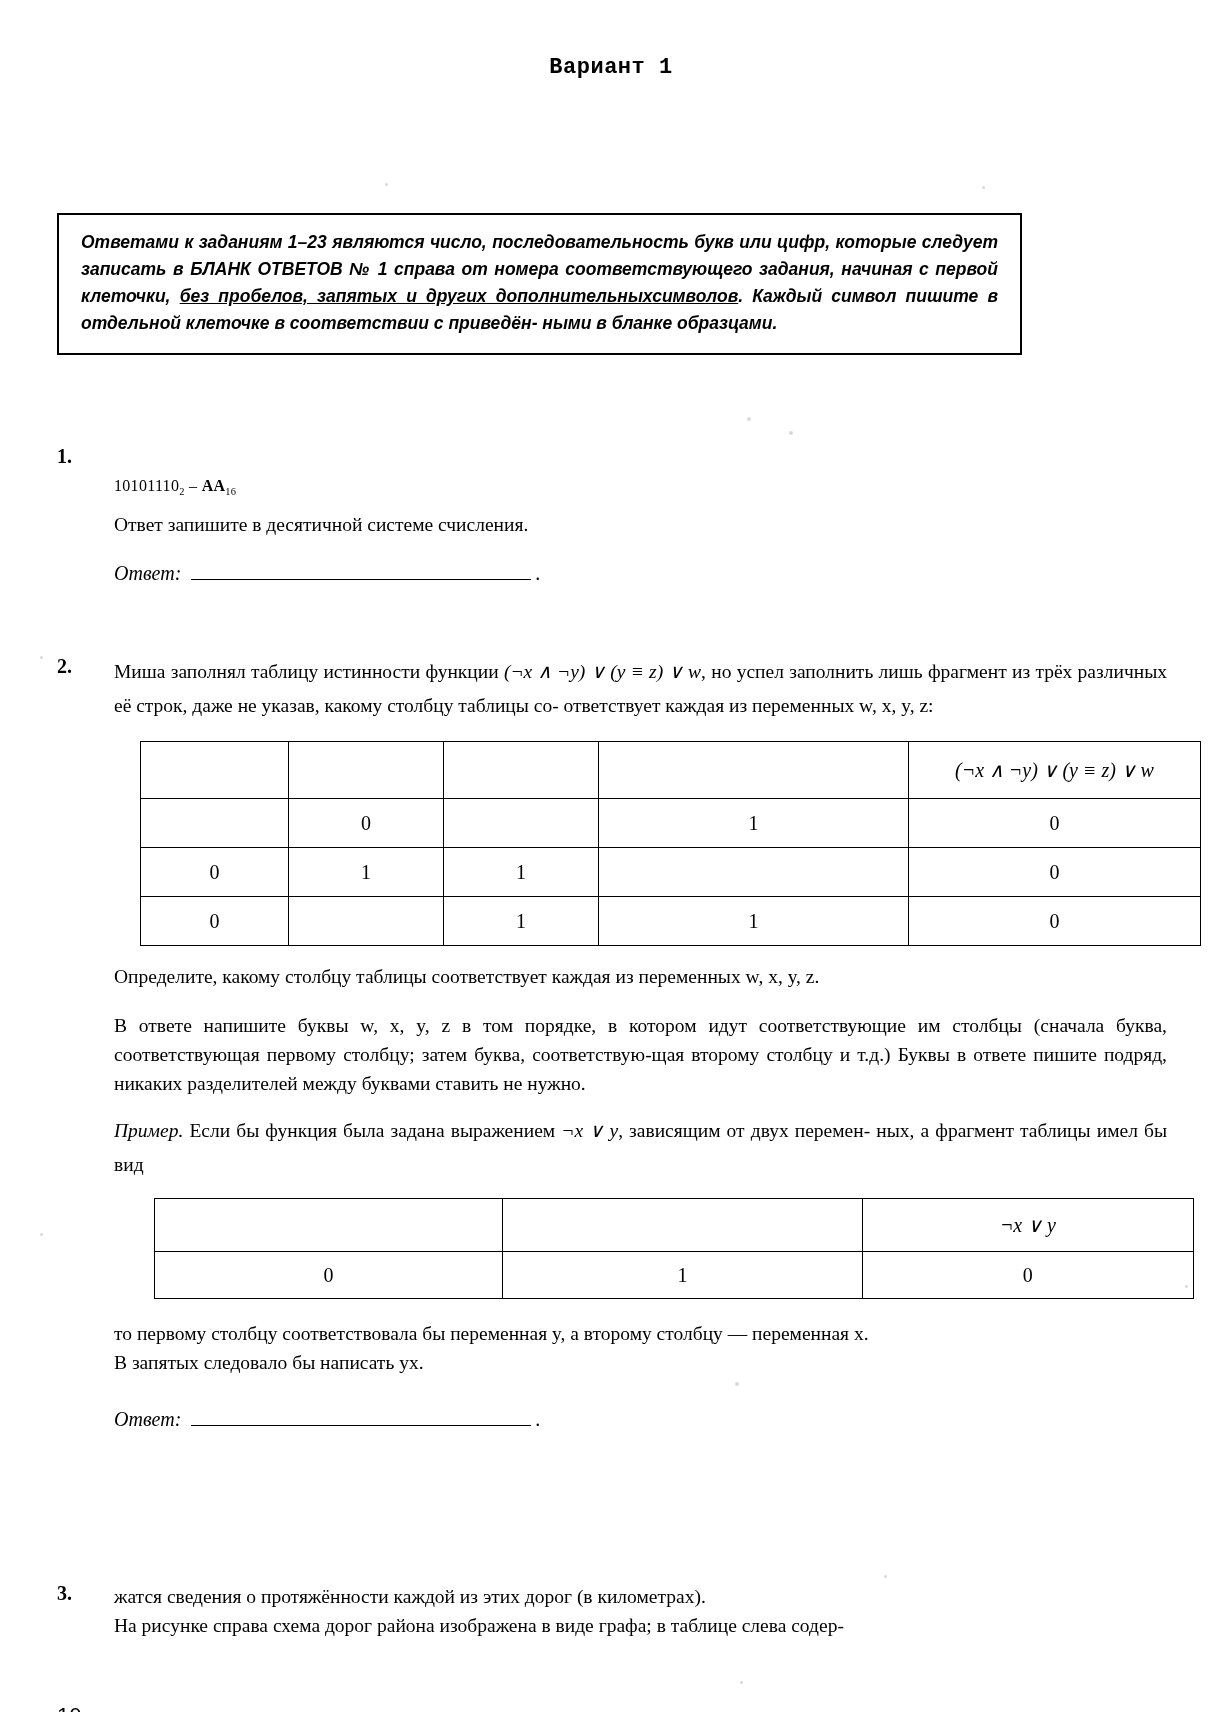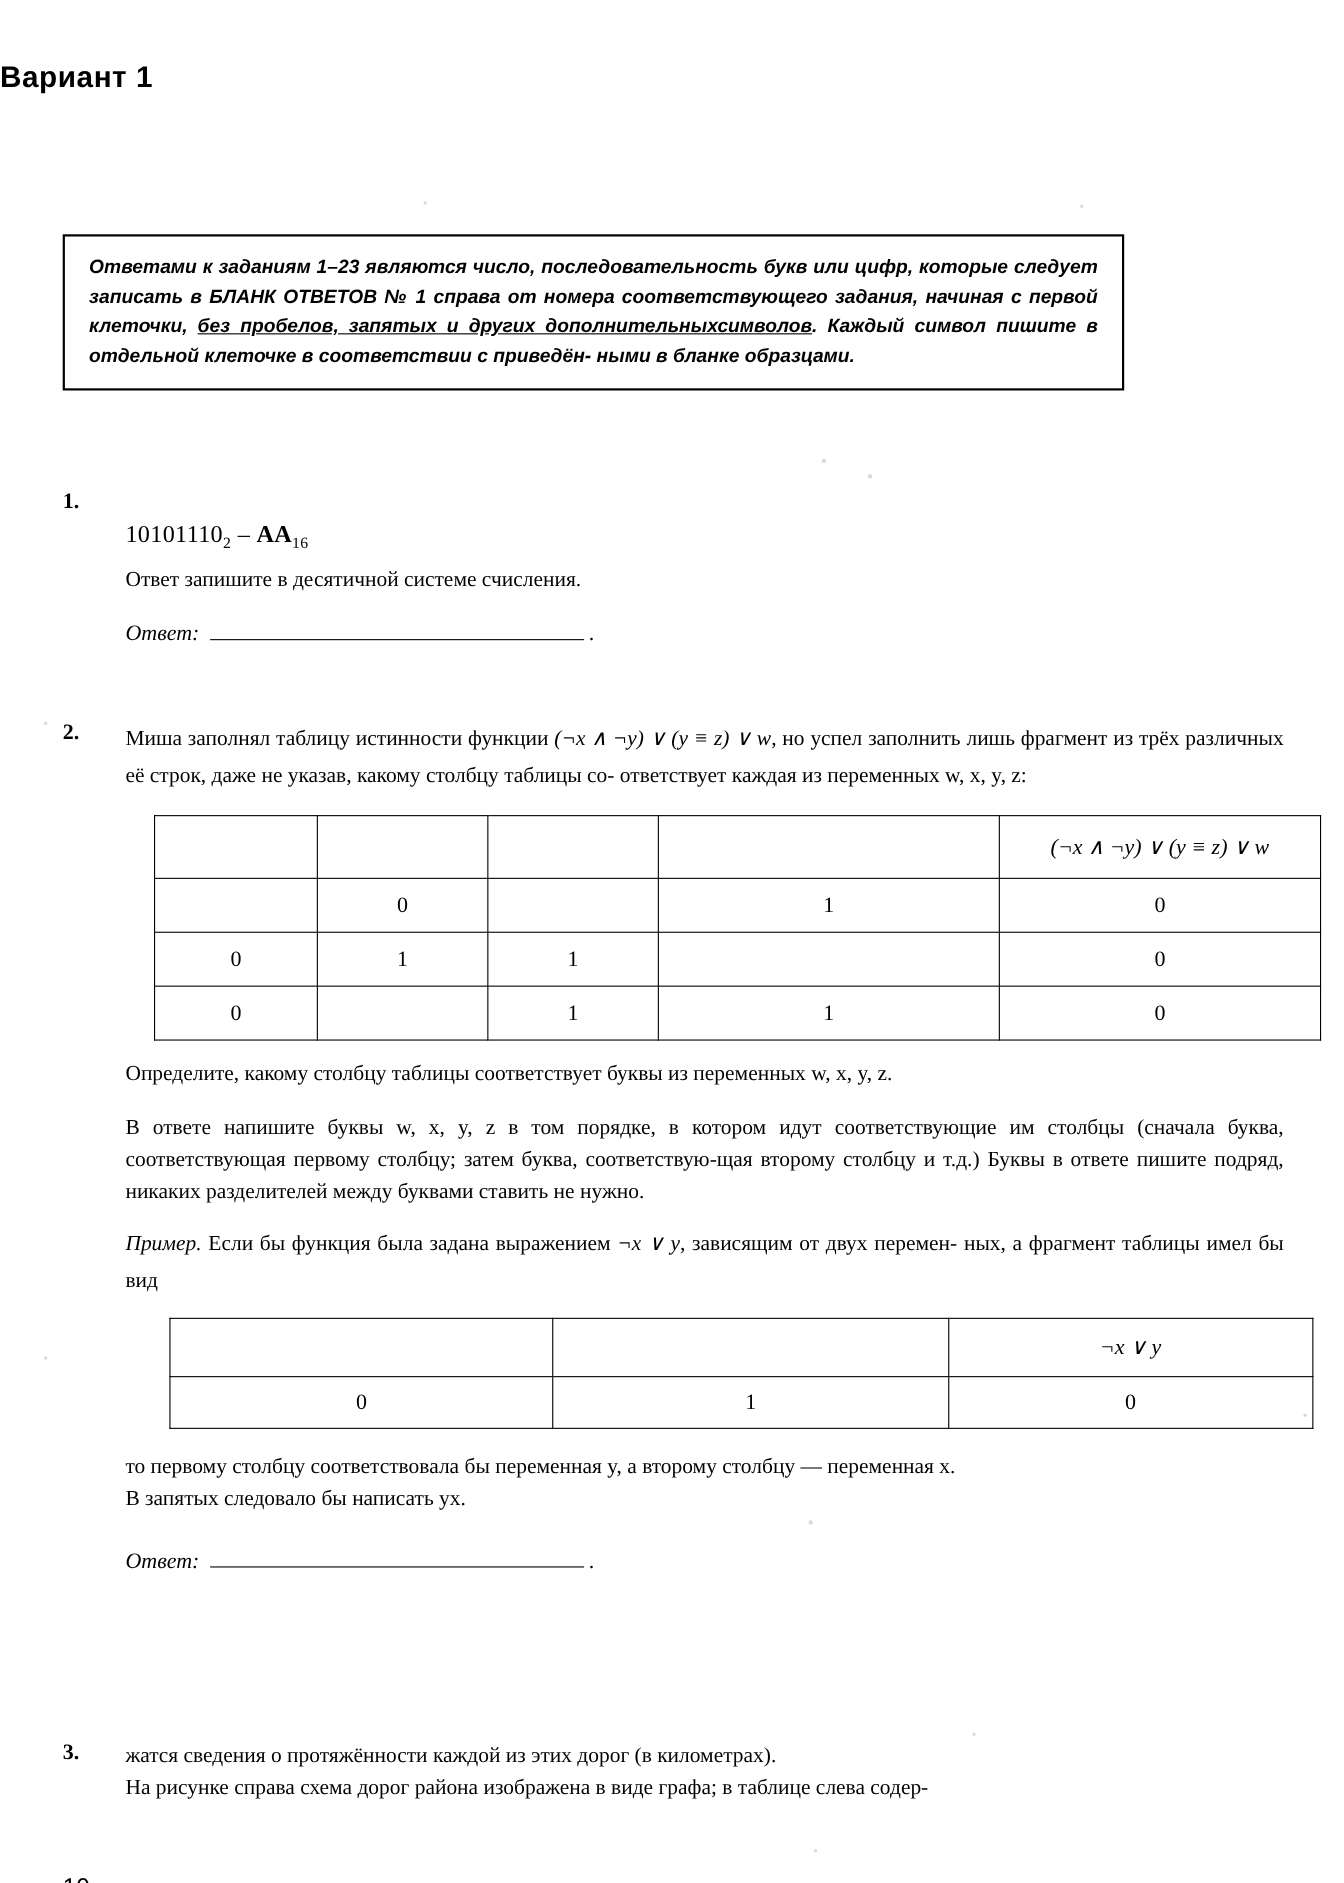--- a/index.html
+++ b/index.html
@@ -18,23 +18,24 @@
   .page {
     position: relative;
     width: 1222px;
     height: 1712px;
     box-sizing: border-box;
     padding: 0;
   }
 
   
   .page-title {
-    font-family: Liberation Sans, sans-serif;
+    text-align: center;
+    font-family: Liberation Mono, monospace;
     font-weight: bold;
-    font-size: 27px;
+    font-size: 22px;
     letter-spacing: 0.5px;
     margin-top: 55px;
   }
 
   
   .instruction-box {
     position: absolute;
     left: 57px;
     top: 158px;
     width: 965px;
@@ -76,21 +77,21 @@
     text-align: justify;
   }
   .just { text-align: justify; }
   .formula {
     font-family: "Liberation Serif", serif;
     font-style: italic;
   }
   sub { font-size: 0.65em; }
 
   .mono-expr {
-    font-size: 22px;
+    font-size: 16px;
     letter-spacing: 0.3px;
   }
   .bold-hex { font-weight: bold; font-style: normal; }
 
   .answer-line {
     margin-top: 20px;
     font-size: 20px;
     font-style: italic;
   }
   .answer-rule {
@@ -239,21 +240,21 @@
         <tr>
           <td>0</td>
           <td></td>
           <td>1</td>
           <td>1</td>
           <td>0</td>
         </tr>
       </tbody>
         </table>
 
-      <div class="para">Определите, какому столбцу таблицы соответствует буквы из переменных w, x, y, z.</div>
+      <div class="para">Определите, какому столбцу таблицы соответствует каждая из переменных w, x, y, z.</div>
       <div class="para-tight just">В ответе напишите буквы w, x, y, z в том порядке, в котором идут соответствующие им столбцы (сначала буква, соответствующая первому столбцу; затем буква, соответствую-щая второму столбцу и т.д.) Буквы в ответе пишите подряд, никаких разделителей между буквами ставить не нужно.</div>
 
       <div class="para" style="line-height:34px;">
         <span style="font-style:italic;">Пример.</span><span> Если бы функция была задана выражением </span><span class="formula">¬x ∨ y</span><span>, зависящим от двух перемен-</span>
         <span>ных, а фрагмент таблицы имел бы вид</span>
       </div>
 
       <table class="tt2">
         <colgroup>
             <col style="width:310px">

